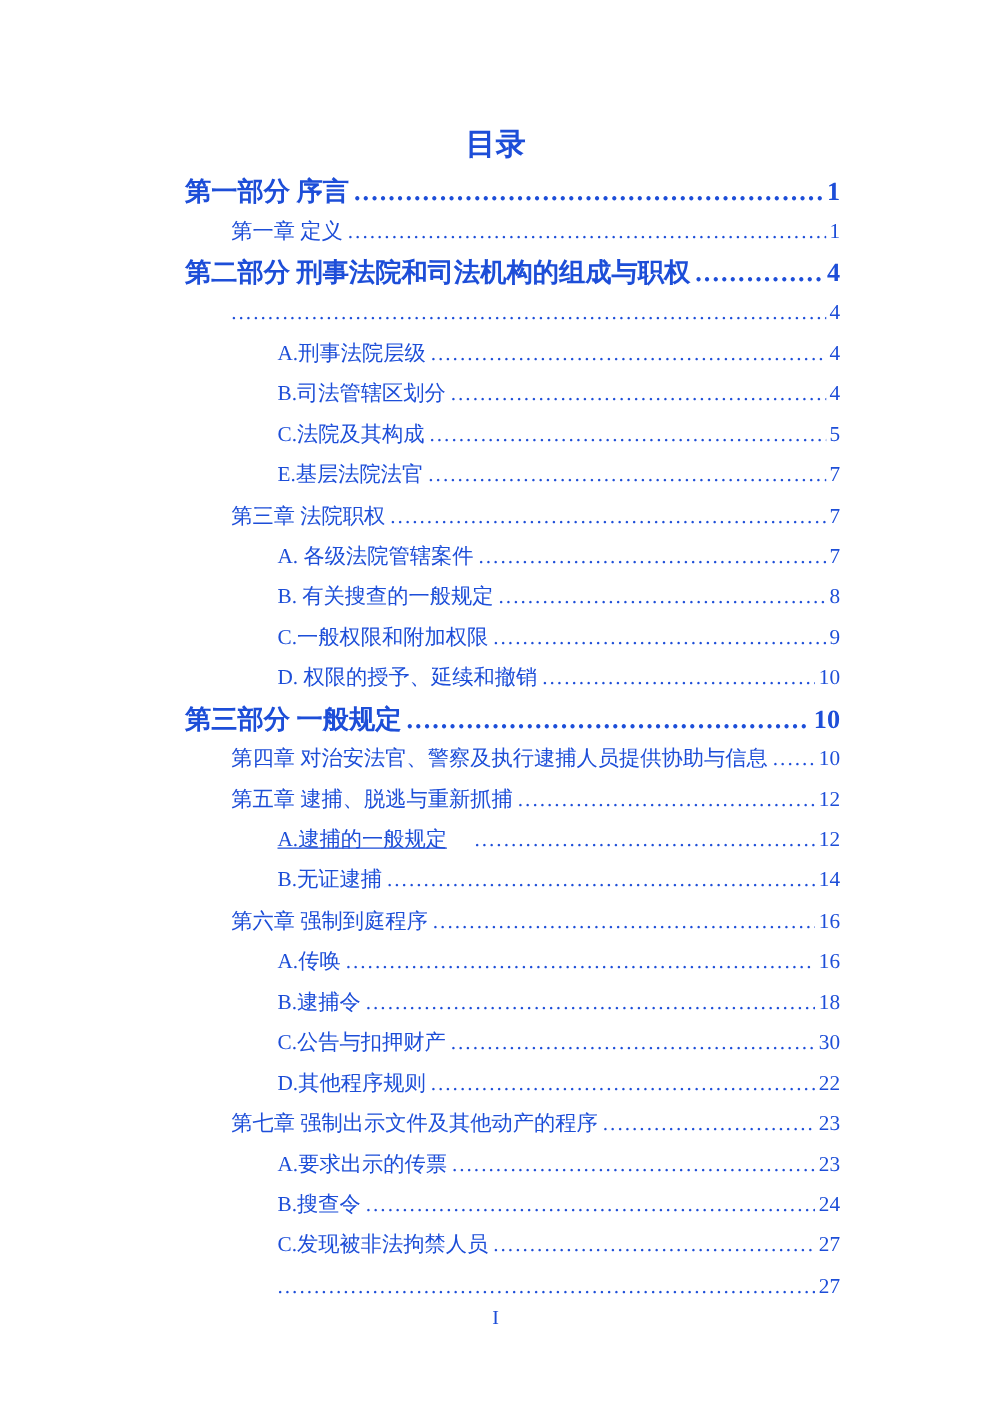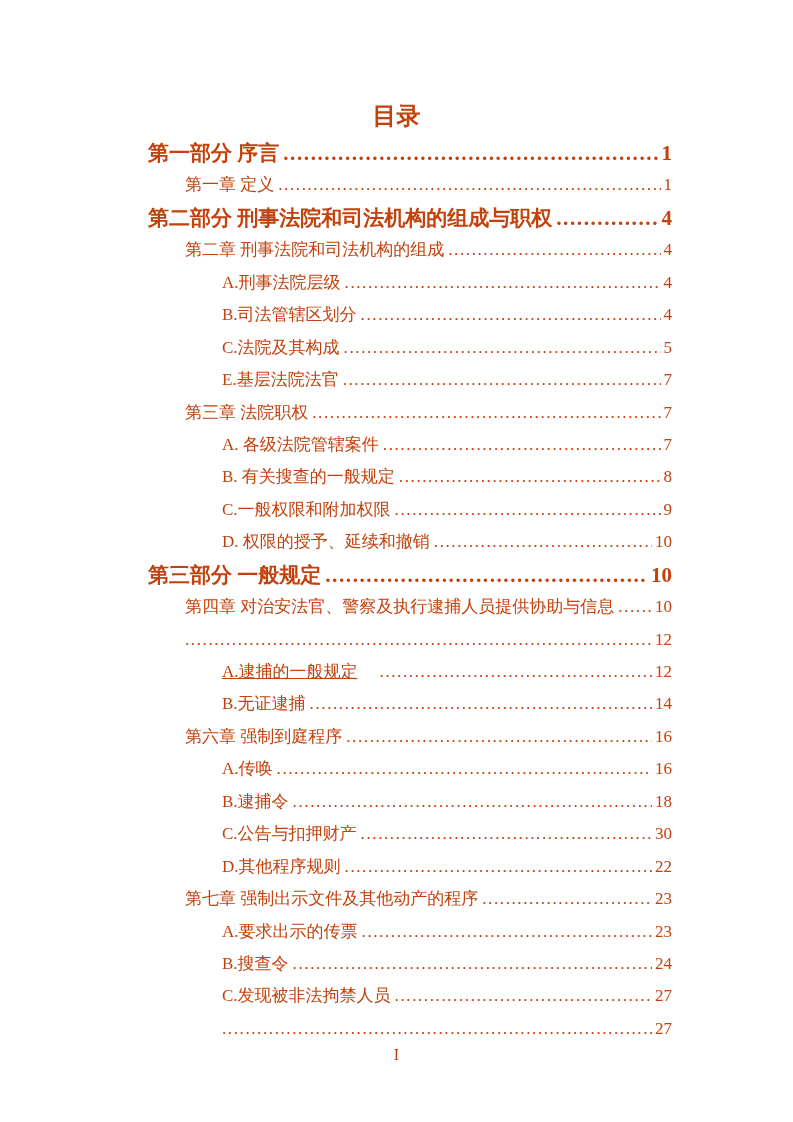--- a/index.html
+++ b/index.html
@@ -72,41 +72,40 @@
     right: 0;
     top: 1045px;
     text-align: center;
     font-size: 16px;
     line-height: 20px;
   }
 </style>
 </head>
 <body>
 
-<div class="page" style="background: rgb(255, 255, 255); color: #c2410c;">
+<div class="page" style="background: rgb(255, 255, 255); color: #1d4ed8;">
   <div class="toc-title">目录</div>
 
   <div class="toc-list">
       <div class="toc-row part">
     <span class="toc-label">第一部分 序言</span>
     <span class="toc-leader"></span>
     <span class="toc-page">1</span>
   </div>
       <div class="toc-row chapter">
     <span class="toc-label">第一章 定义</span>
     <span class="toc-leader"></span>
     <span class="toc-page">1</span>
   </div>
       <div class="toc-row part">
     <span class="toc-label">第二部分 刑事法院和司法机构的组成与职权</span>
     <span class="toc-leader"></span>
     <span class="toc-page">4</span>
   </div>
       <div class="toc-row chapter">
-    <span class="toc-label">第二章 刑事法院和司法机构的组成</span>
     <span class="toc-leader"></span>
     <span class="toc-page">4</span>
   </div>
       <div class="toc-row section">
     <span class="toc-label">A.刑事法院层级</span>
     <span class="toc-leader"></span>
     <span class="toc-page">4</span>
   </div>
       <div class="toc-row section">
     <span class="toc-label">B.司法管辖区划分</span>
@@ -152,20 +151,21 @@
     <span class="toc-label">第三部分 一般规定</span>
     <span class="toc-leader"></span>
     <span class="toc-page">10</span>
   </div>
       <div class="toc-row chapter">
     <span class="toc-label">第四章 对治安法官、警察及执行逮捕人员提供协助与信息</span>
     <span class="toc-leader"></span>
     <span class="toc-page">10</span>
   </div>
       <div class="toc-row chapter">
+    <span class="toc-label">第五章 逮捕、脱逃与重新抓捕</span>
     <span class="toc-leader"></span>
     <span class="toc-page">12</span>
   </div>
       <div class="toc-row section">
     <span class="toc-label" style="padding-right: 22px; text-decoration: underline;">A.逮捕的一般规定</span>
     <span class="toc-leader"></span>
     <span class="toc-page">12</span>
   </div>
       <div class="toc-row section">
     <span class="toc-label">B.无证逮捕</span>

